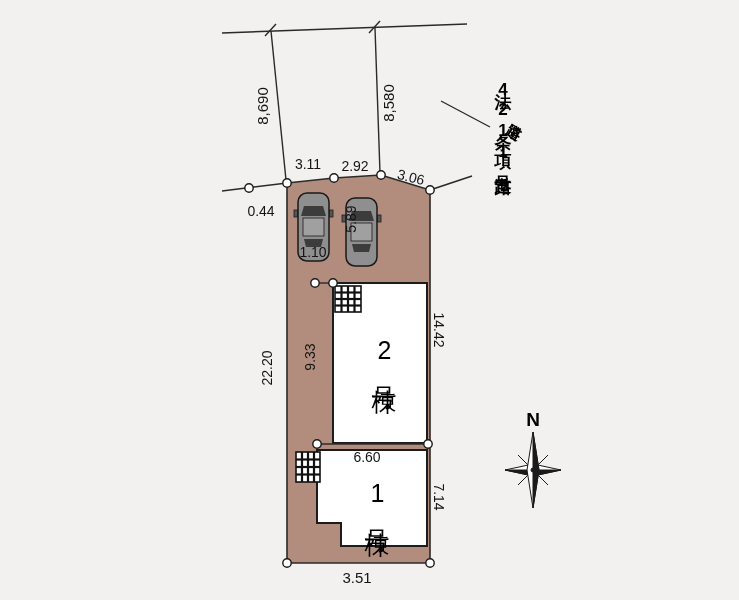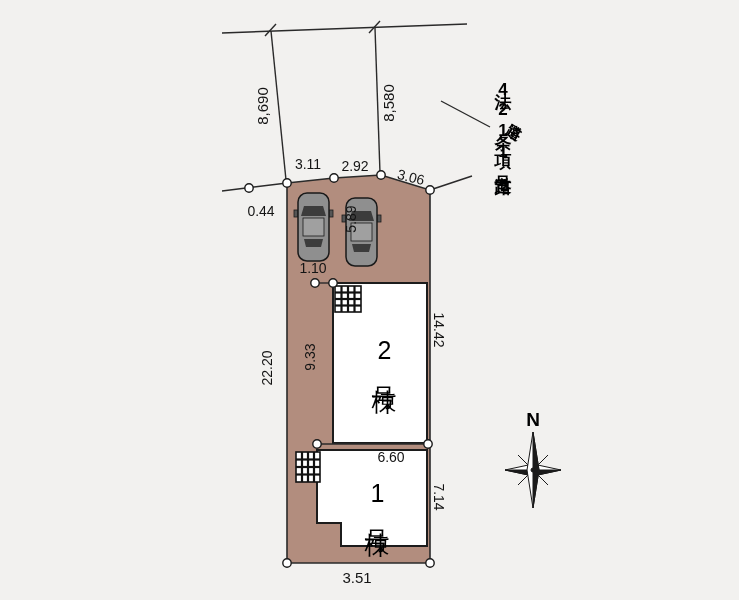--- a/index.html
+++ b/index.html
@@ -130,25 +130,25 @@
     </g>
   </svg>
 
   <div class="lbl big rot-ccw" style="left:262px; top:106px;">8,690</div>
   <div class="lbl big rot-ccw" style="left:388px; top:103px;">8,580</div>
   <div class="lbl" style="left:308px; top:164px;">3.11</div>
   <div class="lbl" style="left:355px; top:166px;">2.92</div>
   <div class="lbl tilt" style="left:411px; top:177px;">3.06</div>
   <div class="lbl" style="left:253px; top:211px;margin-left:8px;">0.44</div>
   <div class="lbl rot-ccw" style="left:351px; top:219px;">5.89</div>
-  <div class="lbl" style="left:313px; top:268px;">1.10</div>
+  <div class="lbl" style="left:313px; top:252px;">1.10</div>
   <div class="lbl rot-ccw" style="left:267px; top:368px;">22.20</div>
   <div class="lbl rot-ccw" style="left:310px; top:357px;">9.33</div>
   <div class="lbl rot-cw" style="left:439px; top:330px;">14.42</div>
-  <div class="lbl" style="left:367px; top:457px;margin-left:24px;">6.60</div>
+  <div class="lbl" style="left:367px; top:457px;">6.60</div>
   <div class="lbl rot-cw" style="left:439px; top:497px;">7.14</div>
   <div class="lbl big" style="left:357px; top:577px;">3.51</div>
 
   <div class="bldg-label" style="left:384px; top:354px;">2号棟</div>
   <div class="bldg-label" style="left:377px; top:497px;">1号棟</div>
 
   <div class="road-text" style="left:503px; top:122px;">法42条1項1号道路</div>
   <div class="road-side" style="left:525px; top:116px;">道路</div>
 
   <div class="north" style="left:533px; top:419px;">N</div>

